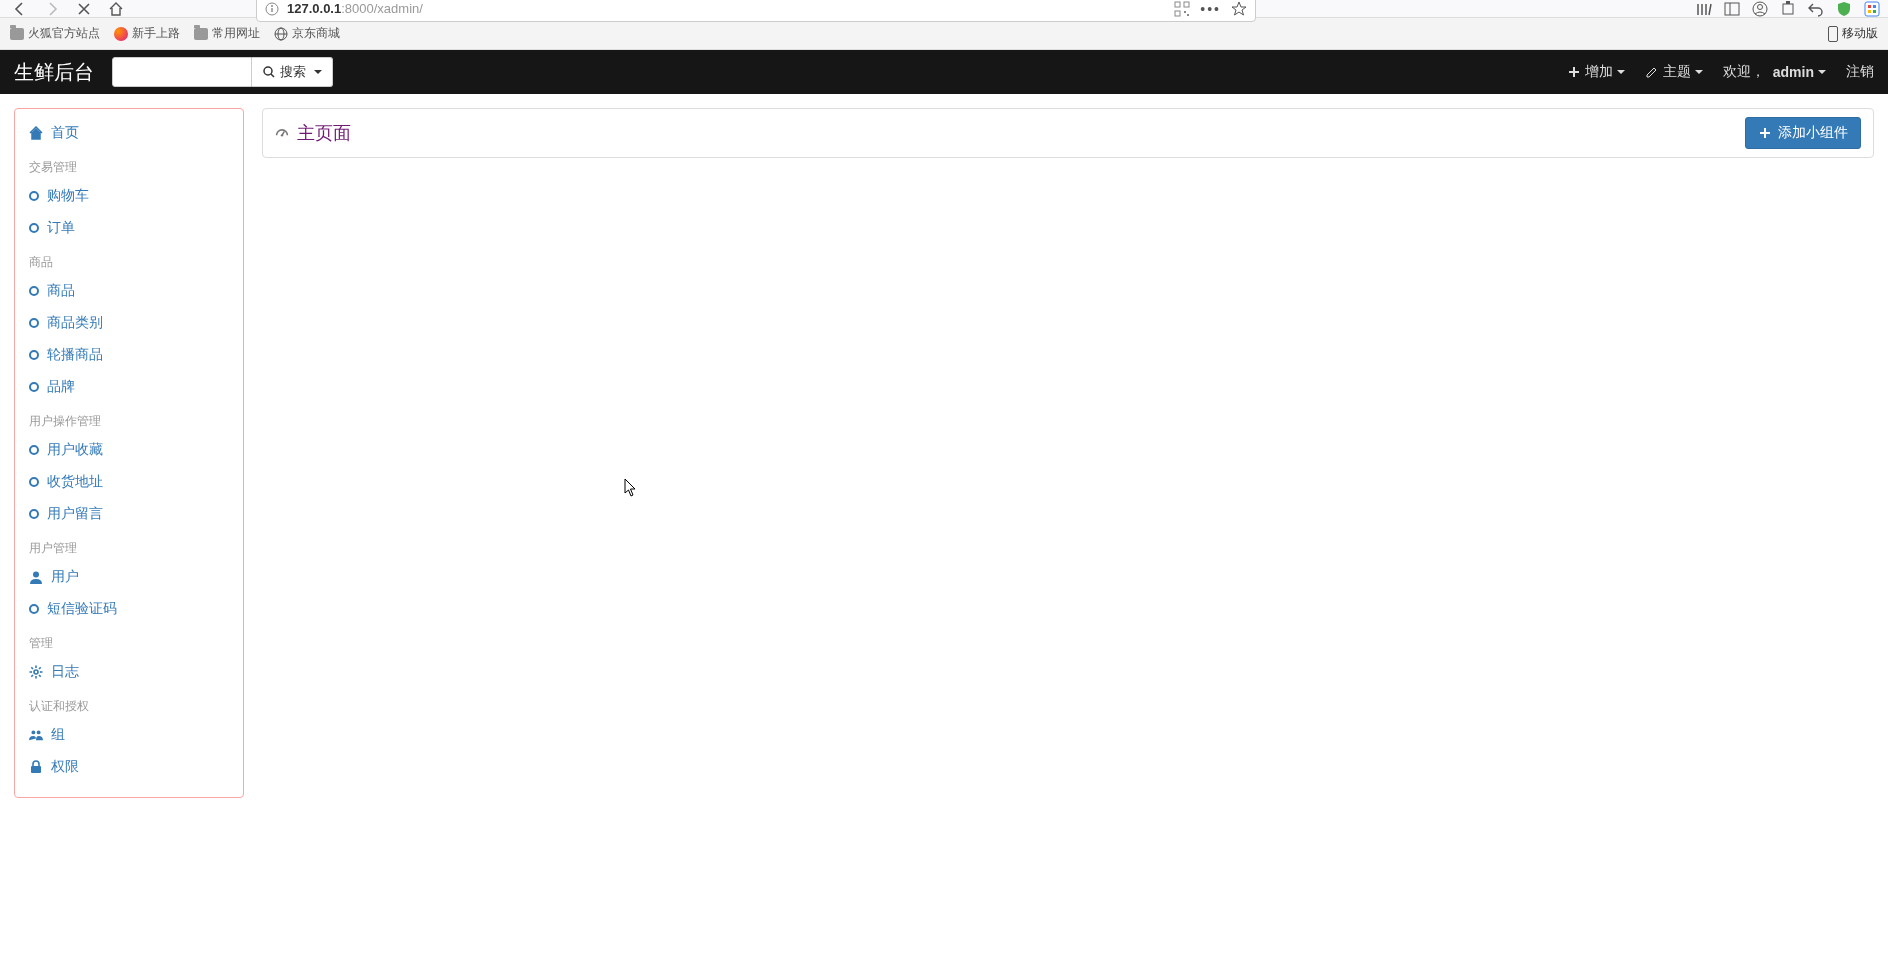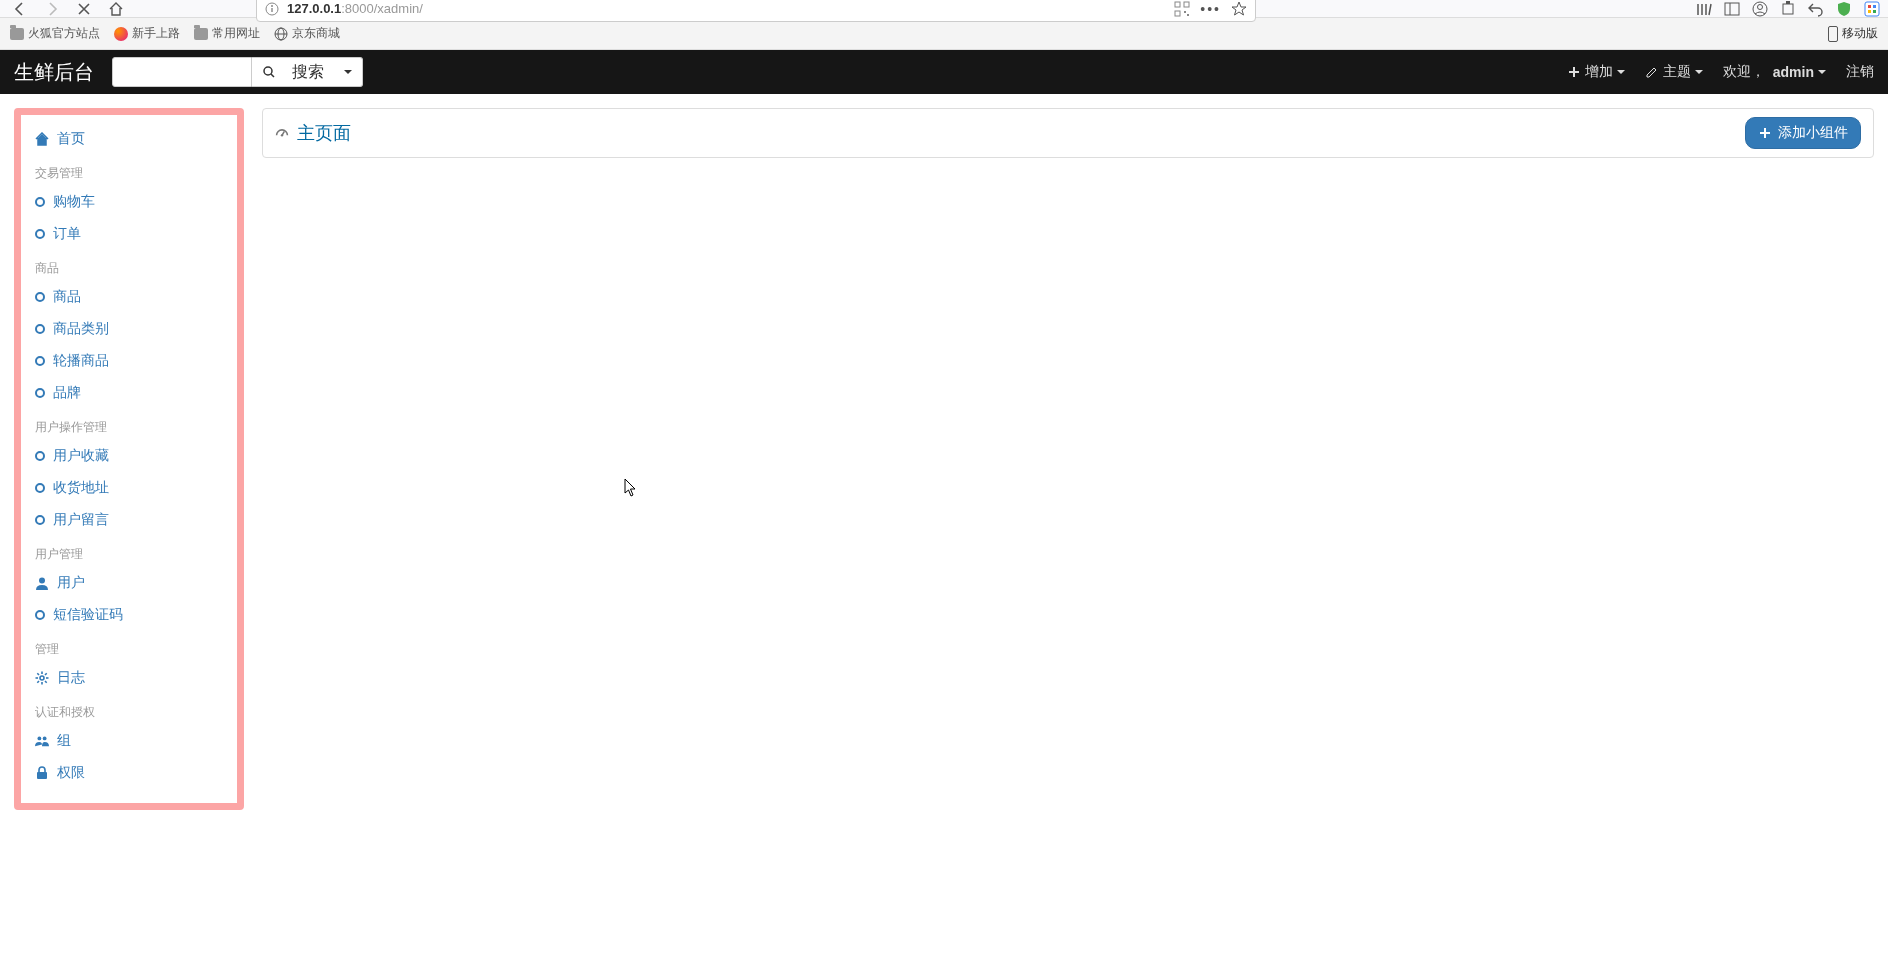--- a/index.html
+++ b/index.html
@@ -83,37 +83,37 @@
       border-radius: 3px 0 0 3px;
       font-size: 14px;
     }
     .search-btn {
       background: #fff;
       color: #333;
       border: 1px solid #ccc;
       border-left: none;
       border-radius: 0 3px 3px 0;
       padding: 4px 10px;
-      display: inline-flex; align-items:center; gap:16px;
-      font-size: 16px;
+      display: inline-flex; align-items:center; gap:4px;
+      font-size: 13px;
     }
     .caret {
       display:inline-block; width:0; height:0; vertical-align:middle;
       border-left:4px solid transparent; border-right:4px solid transparent; border-top:4px solid currentColor;
       margin-left:4px;
     }
     .nav-right { margin-left:auto; display:flex; align-items:center; gap:20px; }
     .nav-link { color:#ddd; font-size:14px; display:inline-flex; align-items:center; }
 
     
     .page { display:flex; padding: 14px; gap: 18px; align-items:flex-start; }
 
     .sidebar {
       width: 230px;
-      border: 7px solid #fca5a5;
+      border: 1px solid #fca5a5;
       border-radius: 4px;
       padding: 8px 0 14px;
       background: #fff;
     }
     .side-link {
       display:flex; align-items:center; gap:8px;
       padding: 7px 14px;
       color:#337ab7;
       font-size:14px;
     }
@@ -126,24 +126,24 @@
     }
 
     .main { flex:1; }
     .panel-header {
       border: 1px solid #ddd;
       border-radius: 4px;
       padding: 8px 12px;
       display:flex; align-items:center; justify-content:space-between;
       background:#fff;
     }
-    .page-title-wrap { display:flex; align-items:center; gap:8px; color:#0369a1; font-size:18px; }
+    .page-title-wrap { display:flex; align-items:center; gap:8px; color:#701a75; font-size:18px; }
     .btn-primary {
       background:#337ab7; color:#fff; border:1px solid #2e6da4;
-      border-radius:10px; padding:6px 12px; font-size:14px;
+      border-radius:3px; padding:6px 12px; font-size:14px;
       display:inline-flex; align-items:center; gap:6px;
     }
 
     
     .ico { display:inline-flex; align-items:center; justify-content:center; width:14px; height:14px; }
     svg { display:block; }
 
     .cursor {
       position: fixed;
       left: 624px;

